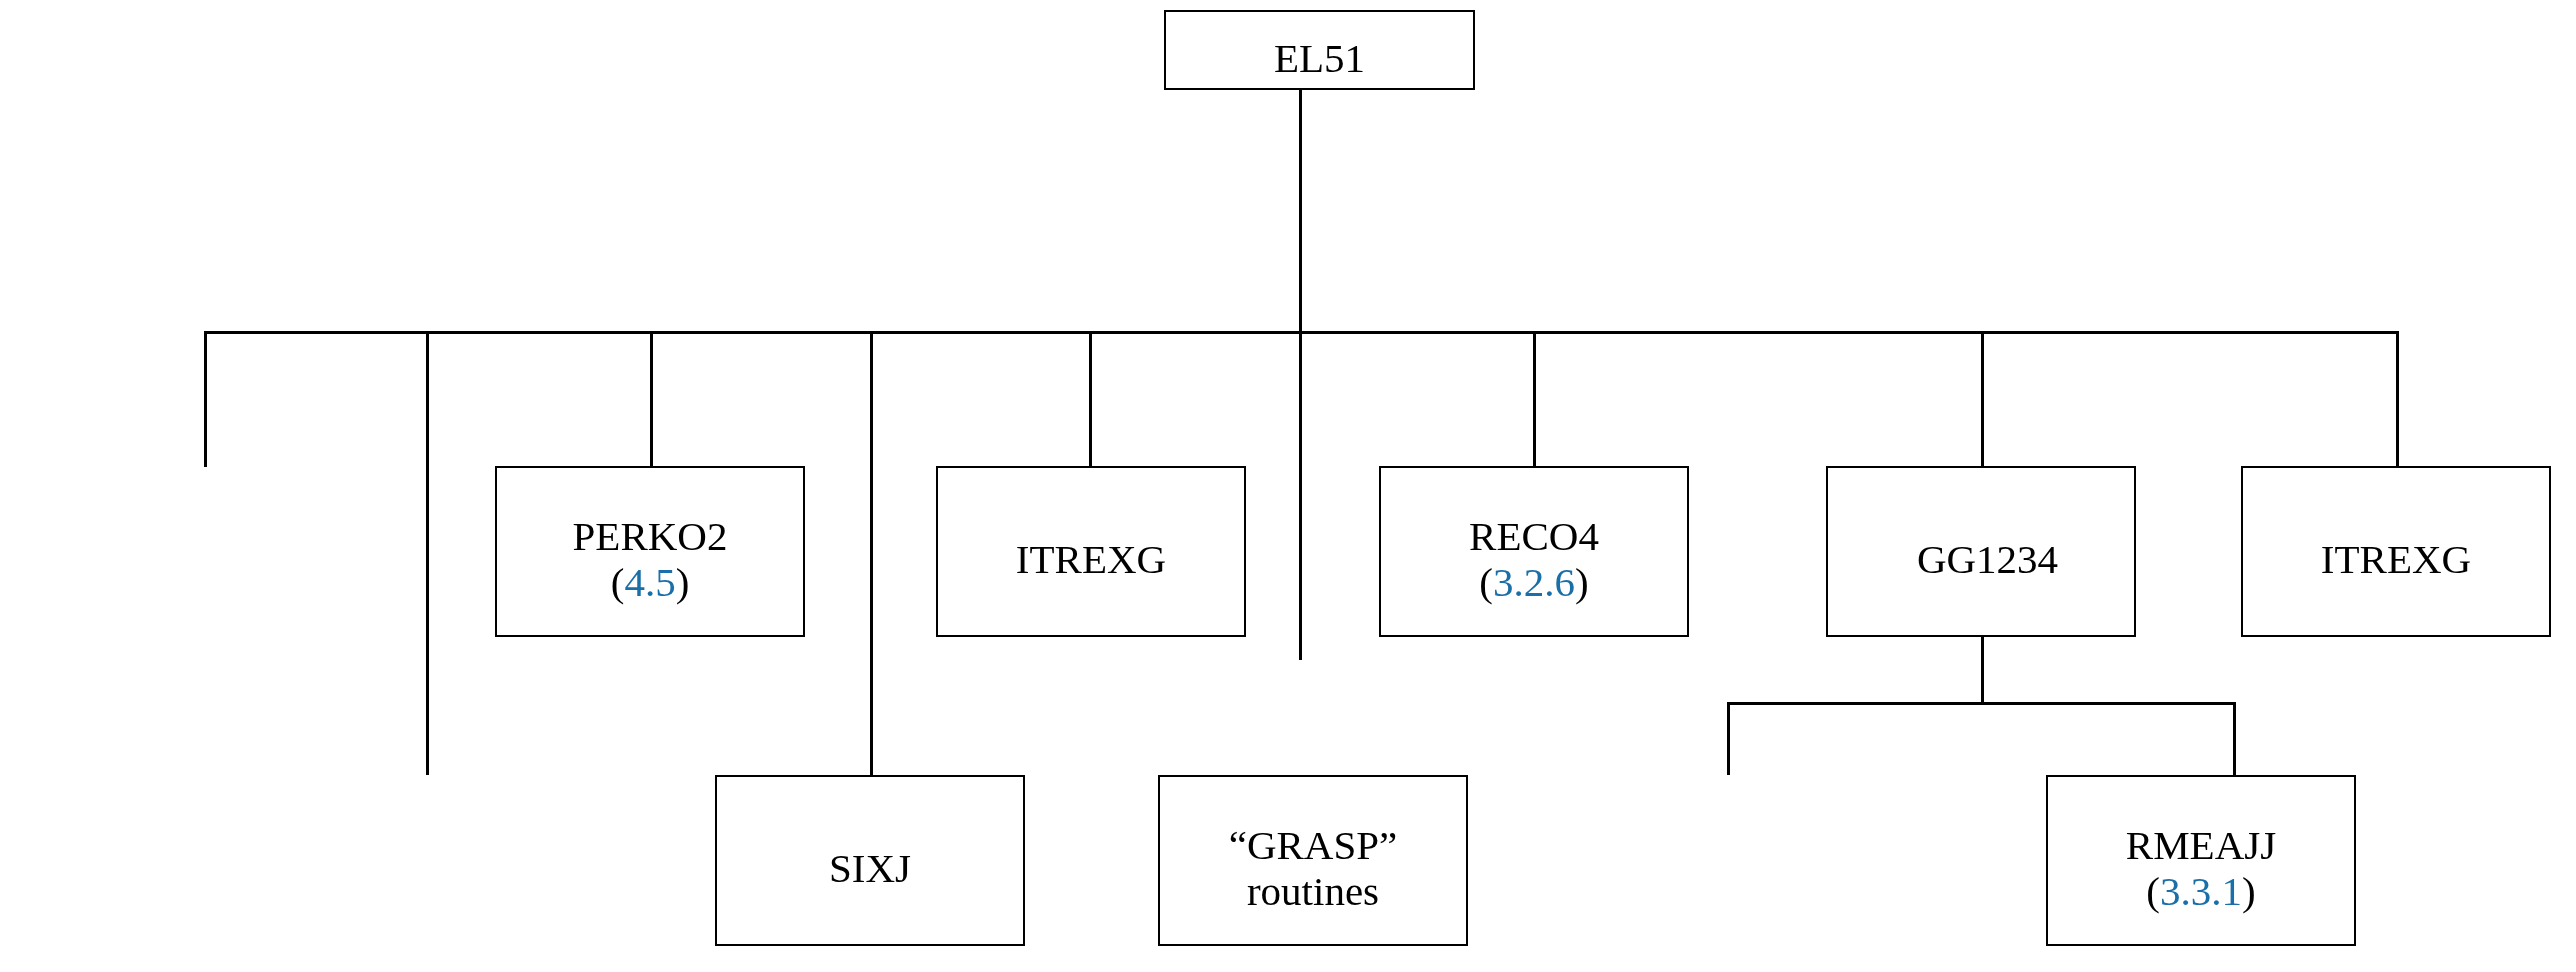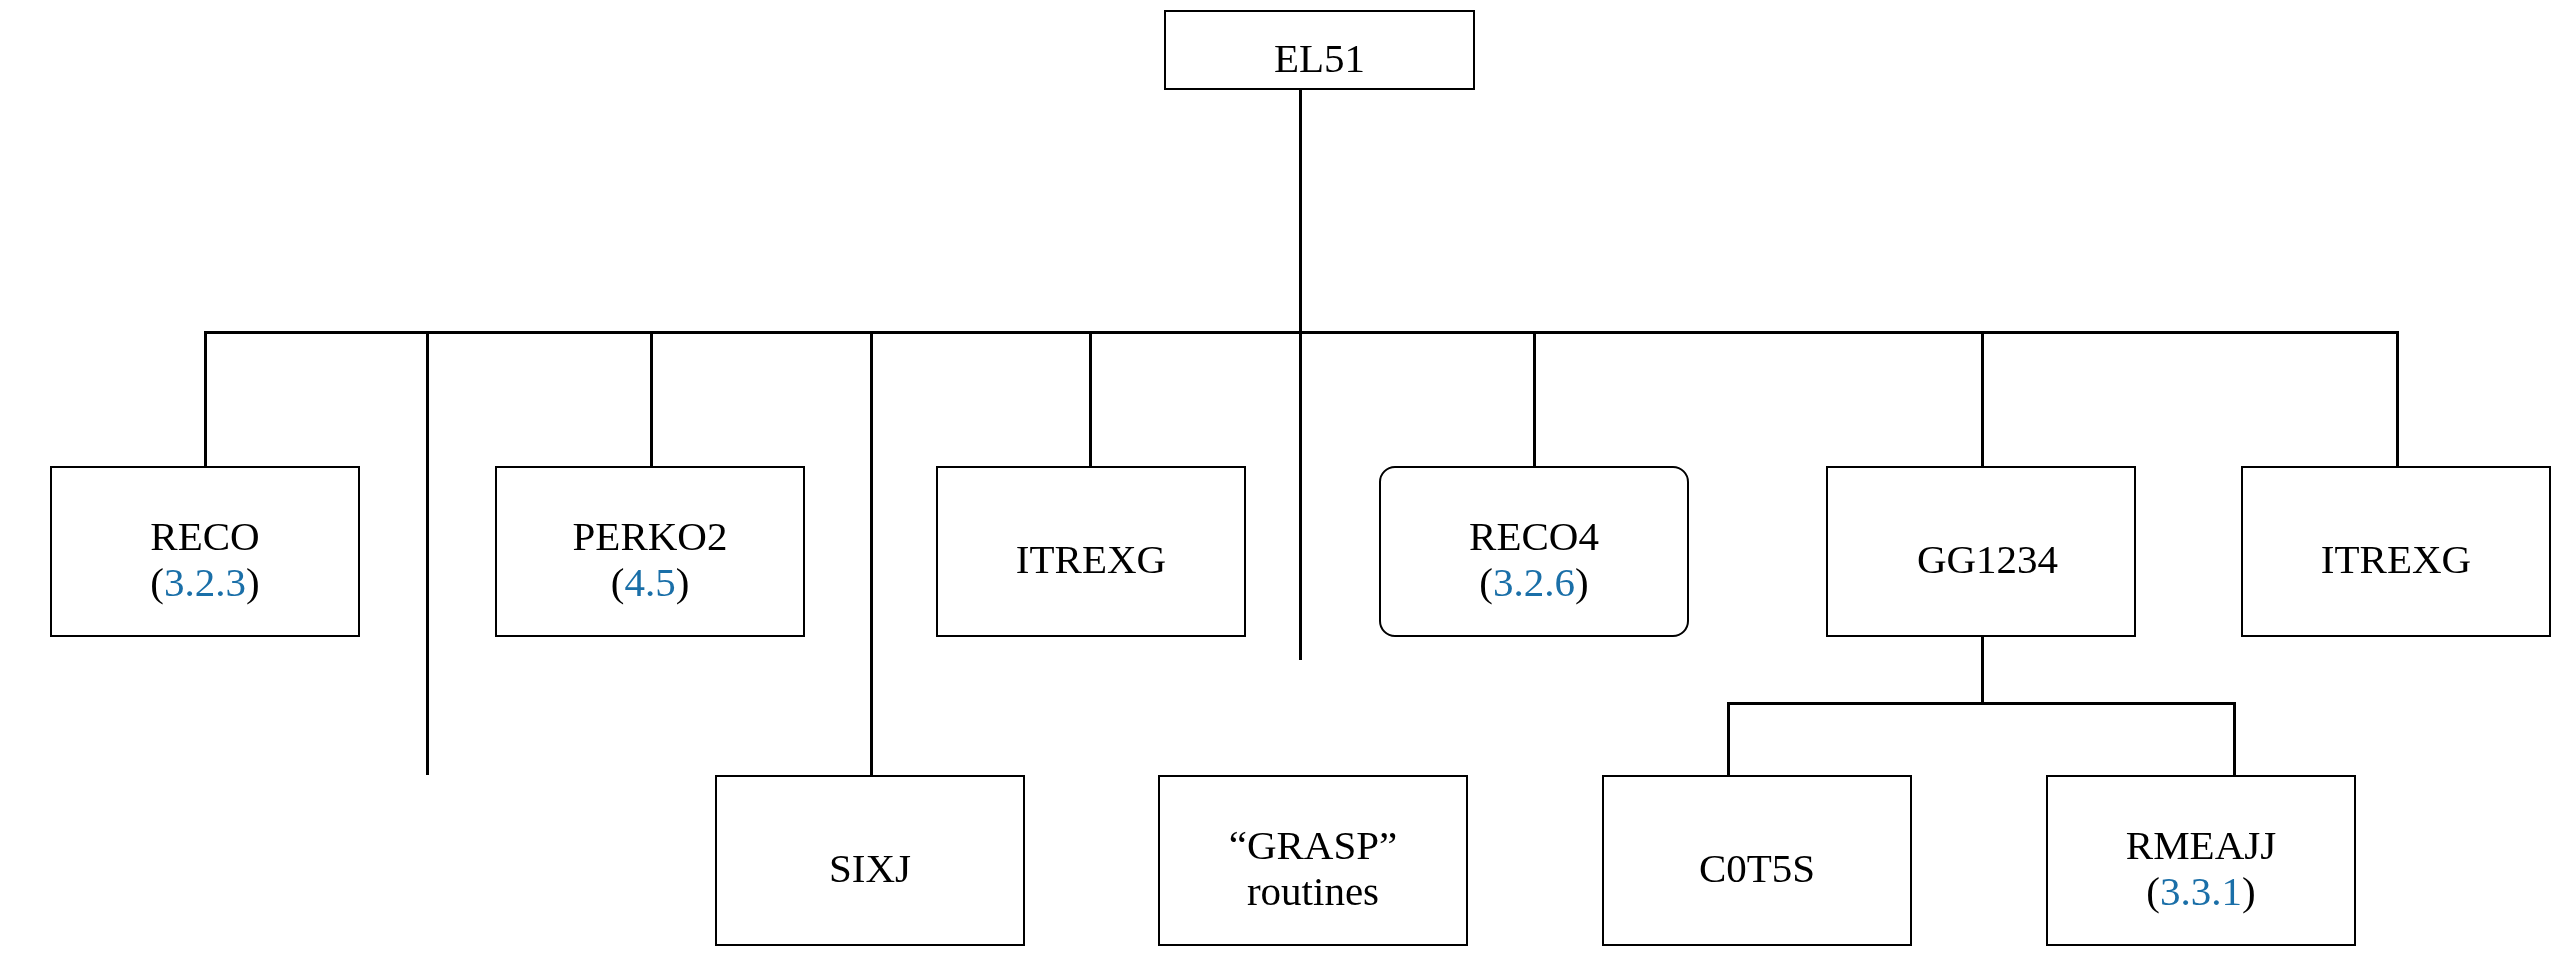--- a/index.html
+++ b/index.html
@@ -84,35 +84,31 @@
 
   <div class="vline" style="left:1981px; top:635px; height:70px;"></div>
   <div class="hline" style="left:1727px; top:702px; width:508px;"></div>
   <div class="vline" style="left:1727px; top:702px; height:73px;"></div>
   <div class="vline" style="left:2233px; top:702px; height:73px;"></div>
 
   <div class="node" style="left:1164px; top:10px; width:311px; height:80px;">
     <span class="line1">EL51</span>
   </div>
 
-  <div class="node" style="left:50px; top:466px; width:310px; height:171px;">
-    <span class="line1">RECO</span>
-    <span class="line2"><span class="ref-paren">(</span><span class="ref-num">3.2.3</span><span class="ref-paren">)</span></span>
-  </div>
 
   <div class="node" style="left:495px; top:466px; width:310px; height:171px;">
     <span class="line1">PERKO2</span>
     <span class="line2"><span class="ref-paren">(</span><span class="ref-num">4.5</span><span class="ref-paren">)</span></span>
   </div>
 
   <div class="node" style="left:936px; top:466px; width:310px; height:171px;">
     <span class="line1">ITREXG</span>
   </div>
 
-  <div class="node" style="left:1379px; top:466px; width:310px; height:171px;border-radius:16px;">
+  <div class="node" style="left:1379px; top:466px; width:310px; height:171px;">
     <span class="line1">RECO4</span>
     <span class="line2"><span class="ref-paren">(</span><span class="ref-num">3.2.6</span><span class="ref-paren">)</span></span>
   </div>
 
   <div class="node" style="left:1826px; top:466px; width:310px; height:171px;padding-left:13px;">
     <span class="line1">GG1234</span>
   </div>
 
   <div class="node" style="left:2241px; top:466px; width:310px; height:171px;">
     <span class="line1">ITREXG</span>
@@ -121,23 +117,20 @@
 
   <div class="node" style="left:715px; top:775px; width:310px; height:171px;">
     <span class="line1">SIXJ</span>
   </div>
 
   <div class="node" style="left:1158px; top:775px; width:310px; height:171px;">
     <span class="line1">“GRASP”</span>
     <span class="line2">routines</span>
   </div>
 
-  <div class="node" style="left:1602px; top:775px; width:310px; height:171px;">
-    <span class="line1">C0T5S</span>
-  </div>
 
   <div class="node" style="left:2046px; top:775px; width:310px; height:171px;">
     <span class="line1">RMEAJJ</span>
     <span class="line2"><span class="ref-paren">(</span><span class="ref-num">3.3.1</span><span class="ref-paren">)</span></span>
   </div>
 
 </div>
 
 
 </body></html>

